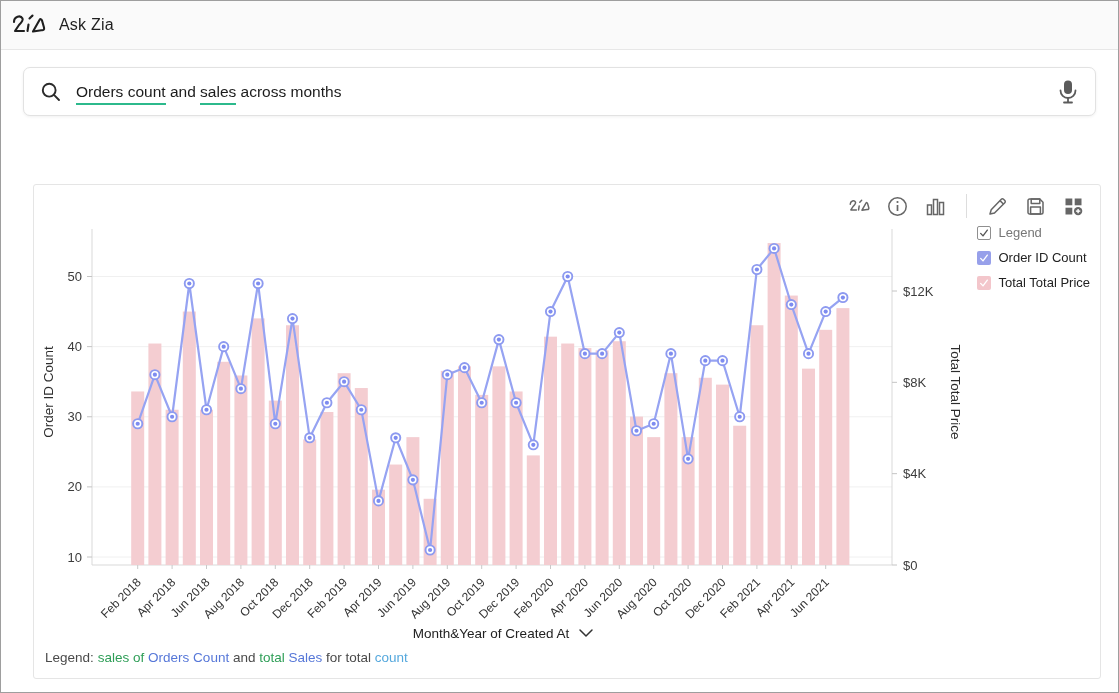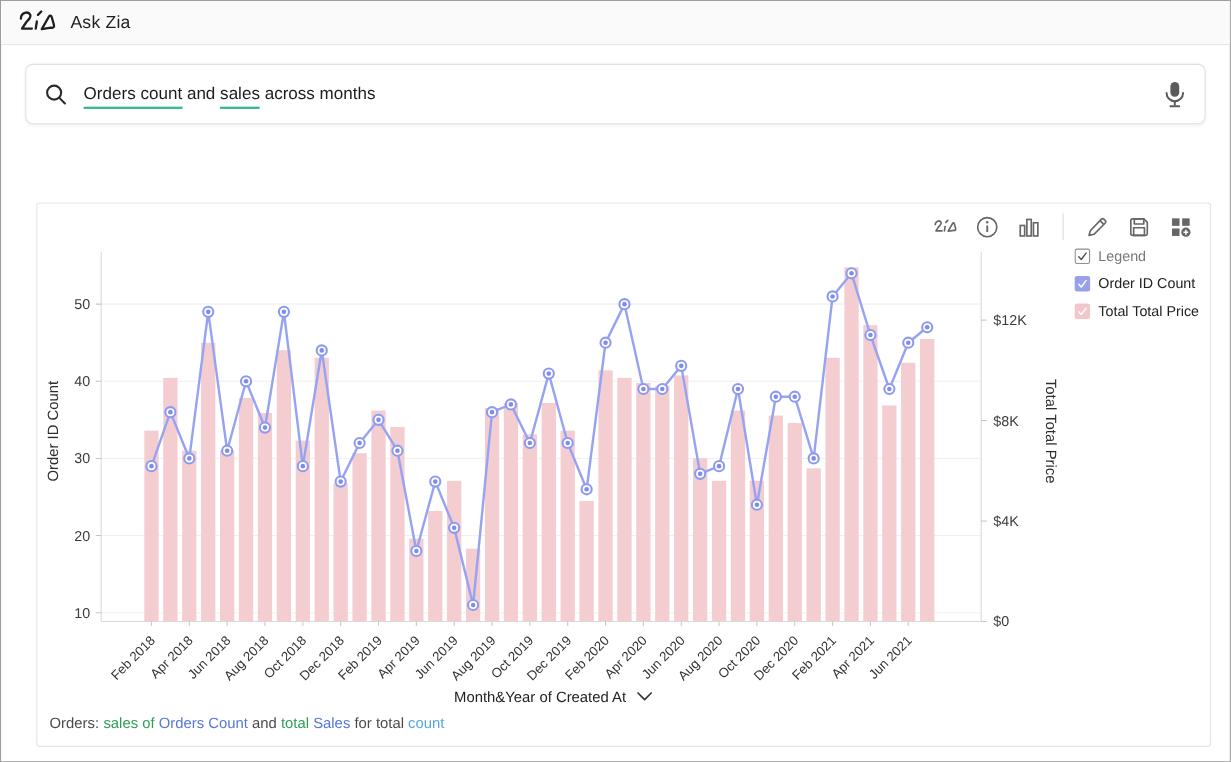--- a/index.html
+++ b/index.html
@@ -6,29 +6,29 @@
   html,body { width:1119px; height:693px; }
   body {
     font-family:"Liberation Sans", sans-serif;
     background:#ffffff;
     border:1px solid #9e9e9e;
     overflow:hidden;
     position:relative;
   }
   
   .app-header {
-    height:40px; background:#fafafa; border-bottom:1px solid #e7e7e7;
-    display:flex; align-items:center; padding-left:16px;
+    height:49px; background:#fafafa; border-bottom:1px solid #e7e7e7;
+    display:flex; align-items:center; padding-left:11px;
   }
   .zia-logo { width:34px; height:27px; }
   .app-title { font-size:16px; color:#1f1f1f; margin-left:13px; letter-spacing:.2px; }
   
   .search-wrap { padding:17px 22px 0 22px; }
   .search-box {
-    height:55px; background:#fff; border:1px solid #e2e2e2; border-radius:7px;
+    height:49px; background:#fff; border:1px solid #e2e2e2; border-radius:7px;
     box-shadow:0 1px 3px rgba(0,0,0,.06);
     display:flex; align-items:center; padding:0 14px 0 16px;justify-content:flex-end;
   }
   .search-glyph { width:22px; height:22px; flex:0 0 auto; }
   .search-text { flex:1 1 auto; margin-left:14px; font-size:15.5px; color:#1c1c1c; white-space:pre; }
   .search-text .u { border-bottom:2px solid #2cb98c; padding-bottom:3px; }
   .mic-btn { width:26px; height:28px; flex:0 0 auto; cursor:pointer; }
   
   .card {
     position:absolute; left:32px; top:183px; width:1068px; height:495px;
@@ -347,15 +347,15 @@
         <circle cx="808.9" cy="112.53749999999997" r="4.6" fill="#fff" stroke="#8d9af0" stroke-width="1.9"></circle>
         <circle cx="808.9" cy="112.53749999999997" r="2.1" fill="#7e8cf0"></circle>
       </g>
     <text transform="translate(19,207) rotate(-90)" text-anchor="middle" font-size="13.5" fill="#2c2c2c">Order ID Count</text>
     <text transform="translate(917,207) rotate(90)" text-anchor="middle" font-size="13.5" fill="#2c2c2c">Total Total Price</text>
     <text x="457" y="453" text-anchor="middle" font-size="13.5" fill="#222">Month&amp;Year of Created At</text>
     <polyline points="546,445 552,451 558,445" fill="none" stroke="#333" stroke-width="1.5" stroke-linecap="round" stroke-linejoin="round"></polyline>
   </svg>
 
   <div class="showing">
-    <span class="cap">Orders:</span><span id="showing-segs"><span class="seg-green">sales of</span><span class="seg-plain"> </span><span class="seg-blue">Orders Count</span><span class="seg-plain"> and </span><span class="seg-green">total</span><span class="seg-plain"> </span><span class="seg-blue">Sales</span><span class="seg-plain"> for total </span><span class="seg-light">count</span></span>
+    <span class="cap">Legend:</span><span id="showing-segs"><span class="seg-green">sales of</span><span class="seg-plain"> </span><span class="seg-blue">Orders Count</span><span class="seg-plain"> and </span><span class="seg-green">total</span><span class="seg-plain"> </span><span class="seg-blue">Sales</span><span class="seg-plain"> for total </span><span class="seg-light">count</span></span>
   </div>
 </div>
 
 </body></html>

